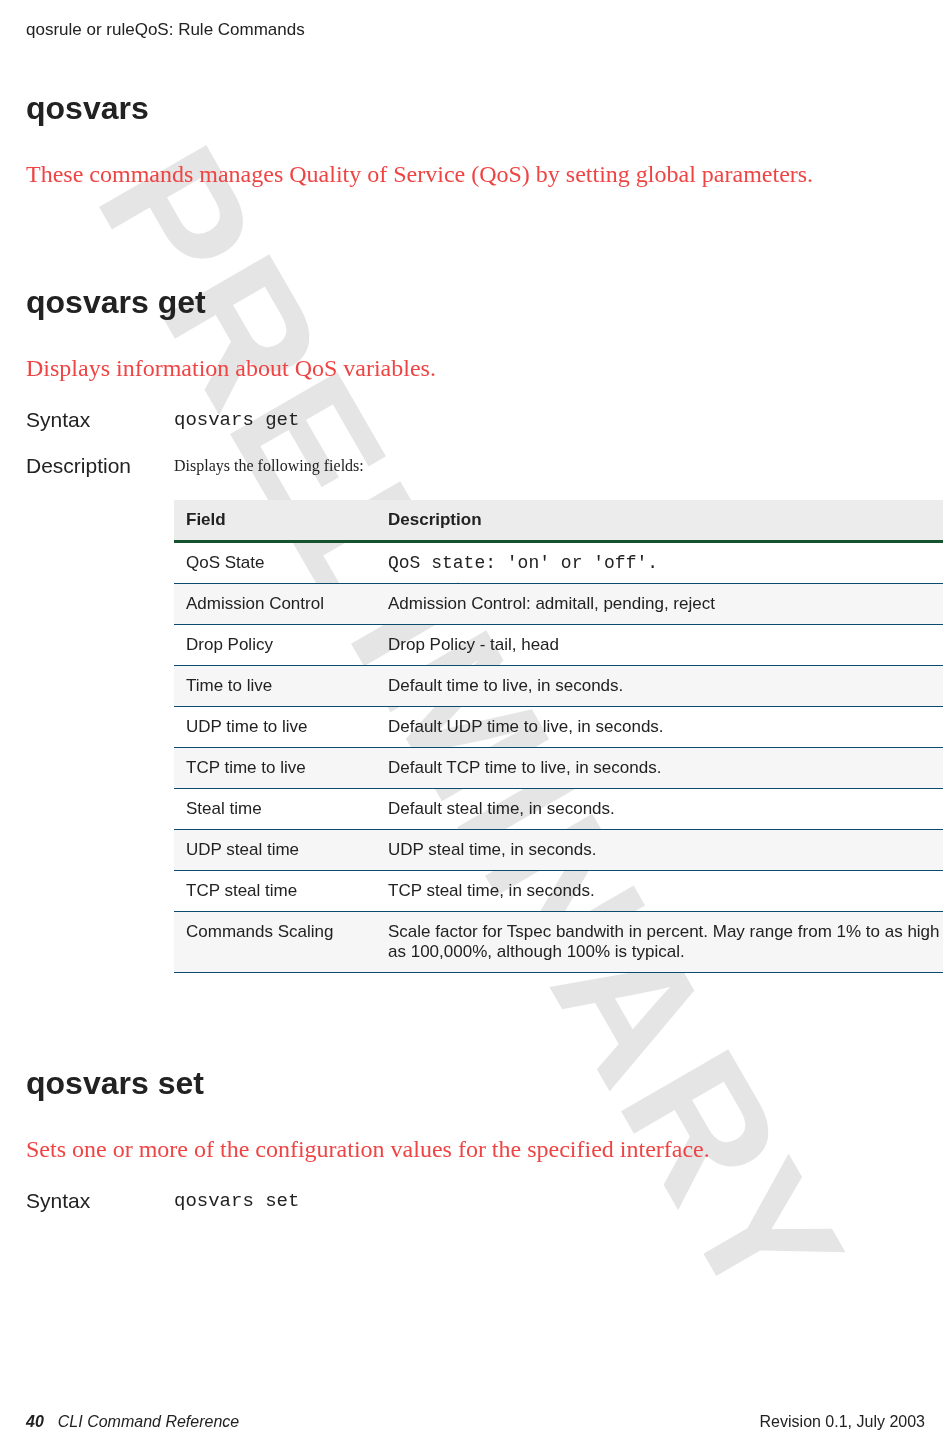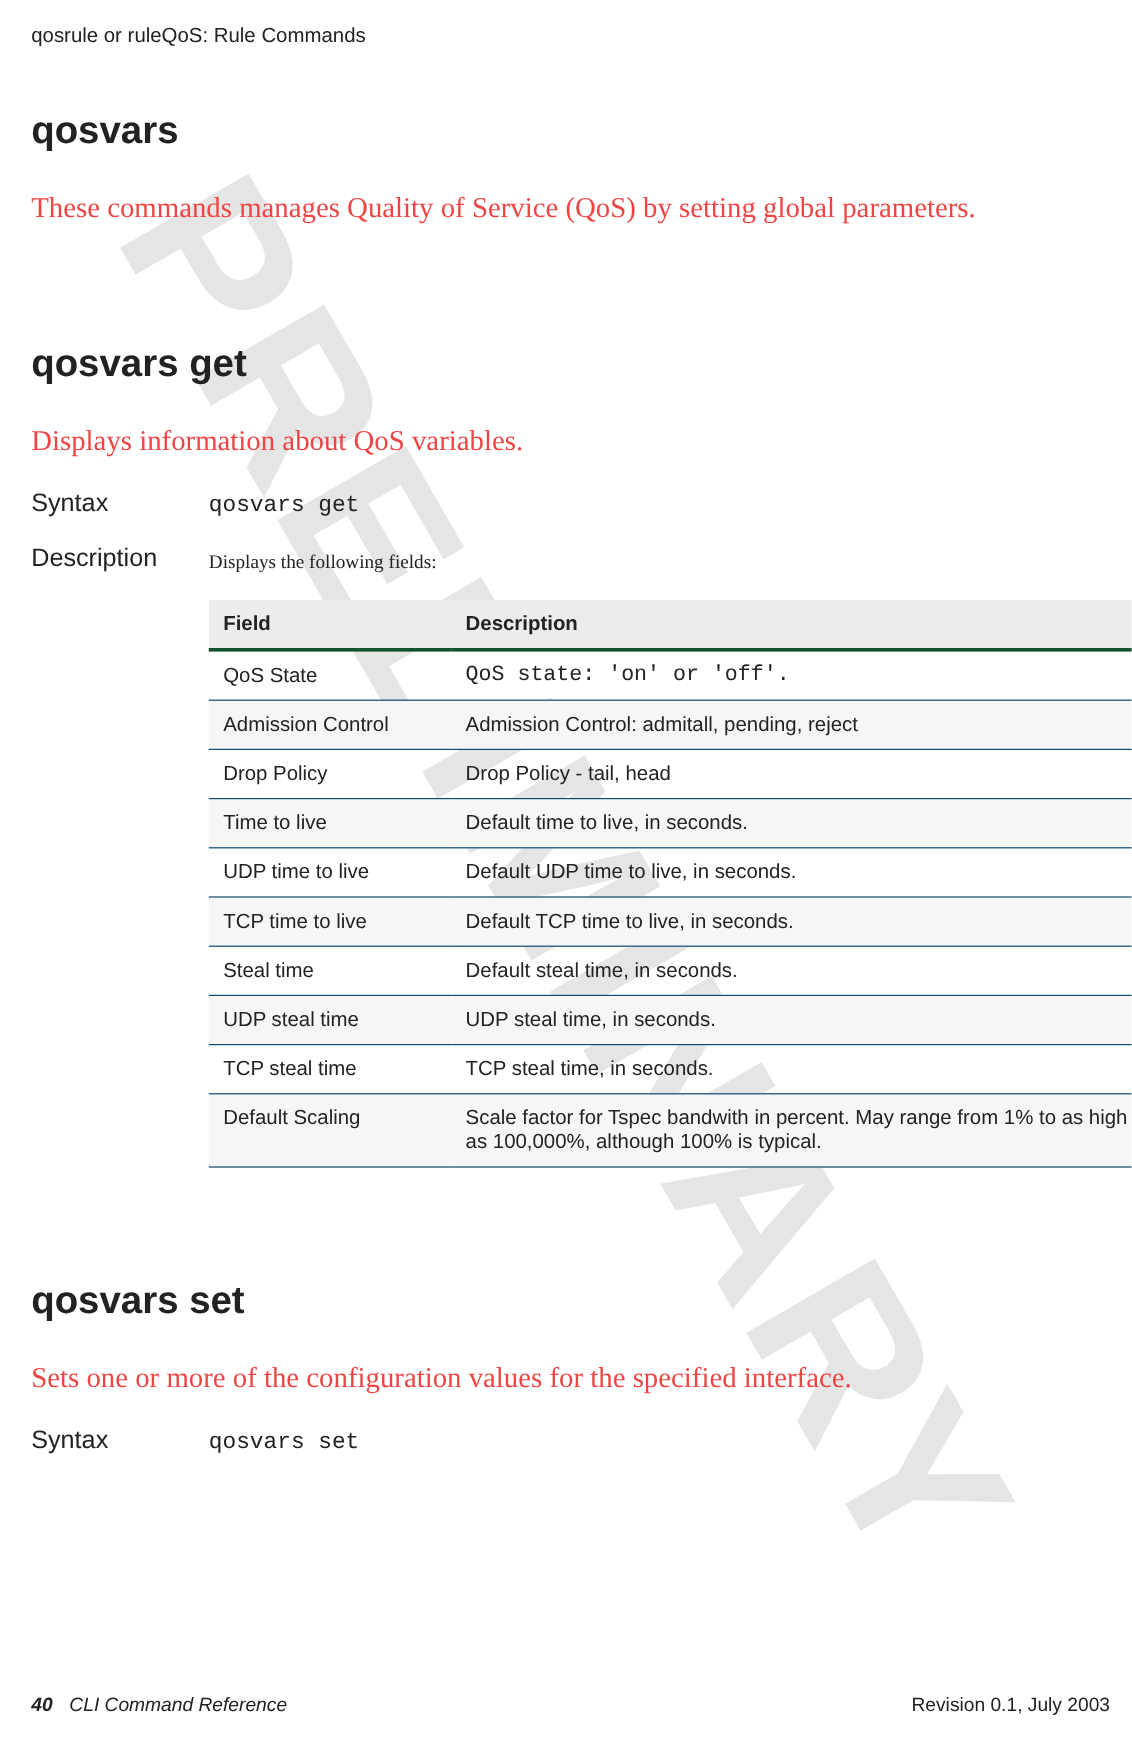--- a/index.html
+++ b/index.html
@@ -51,21 +51,21 @@
   }
   .intro {
     font-family: "Palatino Linotype", "Book Antiqua", Palatino, Georgia, serif;
     font-size: 24px;
     color: #ef4444;
   }
   .section-space { height: 96px; }
   .section-space-sm { height: 92px; }
   .row {
     display: flex;
-    align-items: flex-end;
+    align-items: center;
     margin: 0 0 22px 0;
   }
   .row .label {
     width: 148px;
     flex: 0 0 148px;
     font-size: 21px;
     color: #222;
   }
   .row .body-serif {
     font-family: "Palatino Linotype", "Book Antiqua", Palatino, Georgia, serif;
@@ -188,21 +188,21 @@
           </tr>
           <tr class="alt">
             <td>UDP steal time</td>
             <td>UDP steal time, in seconds.</td>
           </tr>
           <tr>
             <td>TCP steal time</td>
             <td>TCP steal time, in seconds.</td>
           </tr>
           <tr class="alt">
-            <td>Default Scaling</td>
+            <td>Commands Scaling</td>
             <td>Scale factor for Tspec bandwith in percent. May range from 1% to as high as 100,000%, although 100% is typical.</td>
           </tr>
         </tbody>
     </table>
 
     <div class="section-space-sm"></div>
 
     <h1 class="cmd">qosvars set</h1>
     <div class="intro" style="margin-bottom:26px;">Sets one or more of the configuration values for the specified interface.</div>
 

